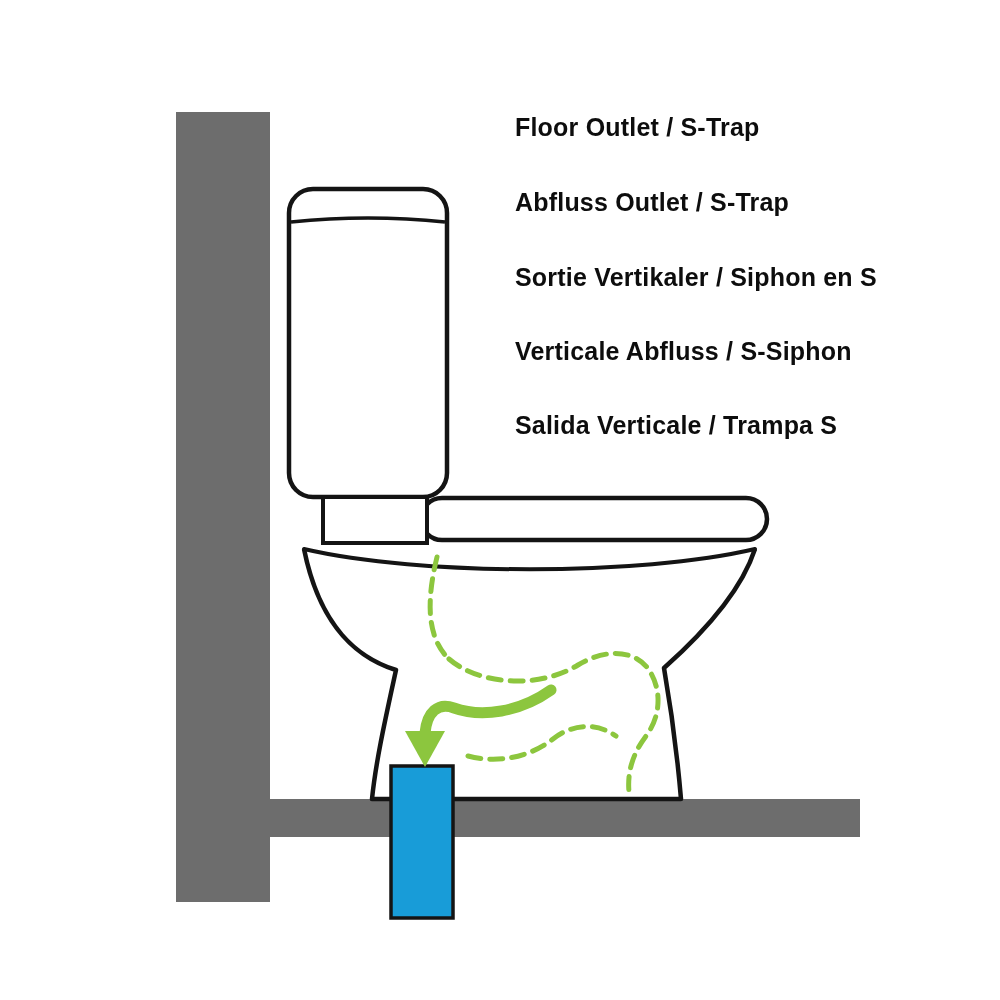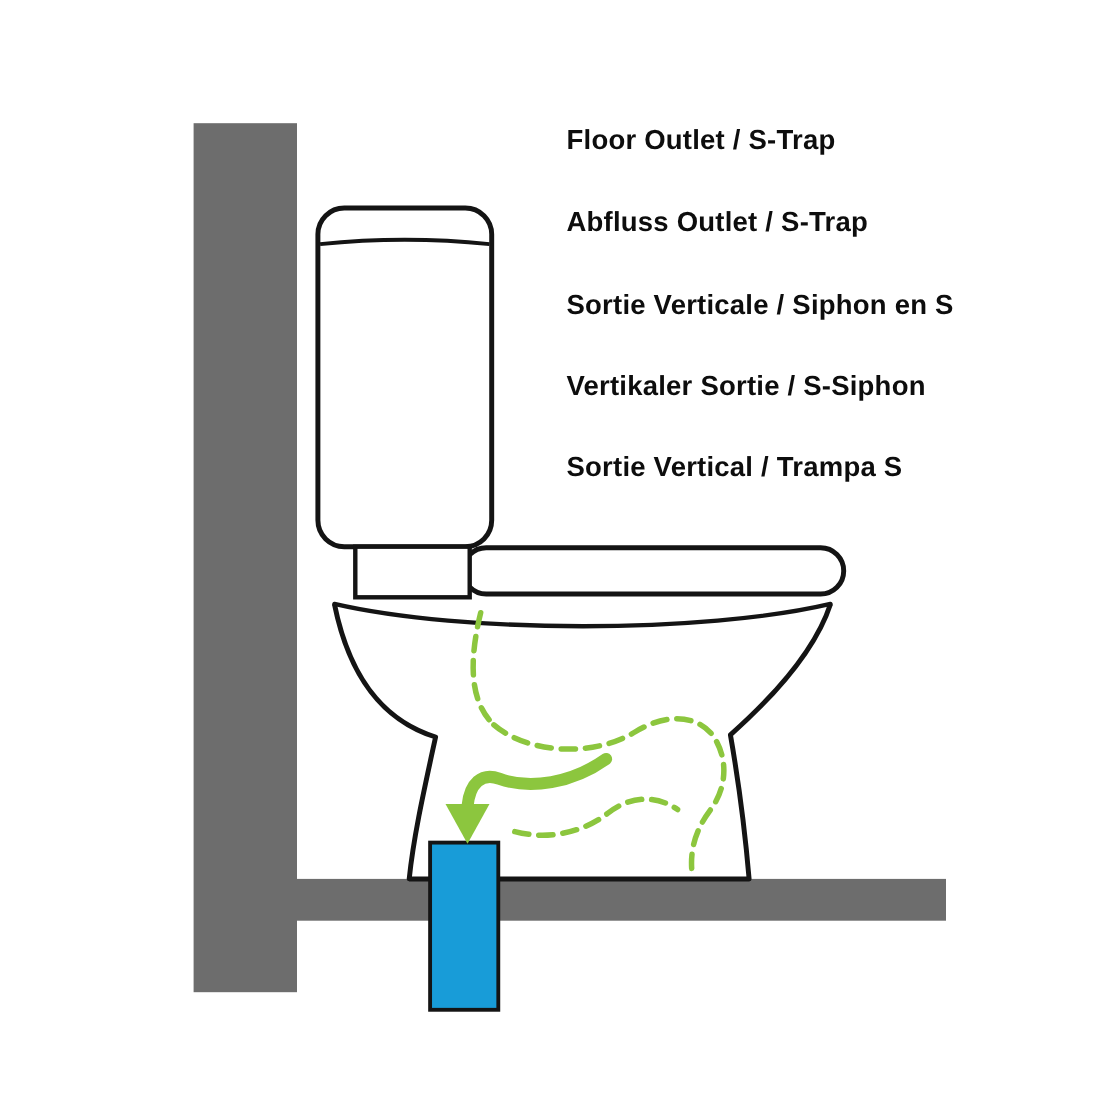--- a/index.html
+++ b/index.html
@@ -83,18 +83,18 @@
     <rect x="289" y="189" width="158" height="308" rx="24" fill="#ffffff" stroke-width="4.5" stroke="#141414"></rect>
 
     <path d="M 291 222 Q 368 214 445 222" fill="none" stroke-width="3.5" stroke="#141414"></path>
 
     <rect x="323" y="497" width="104" height="46" fill="#ffffff" stroke-width="4" stroke="#141414"></rect>
   </svg>
 
   <div class="label-column">
     <div class="diagram-label lbl-0">Floor Outlet / S-Trap</div>
     <div class="diagram-label lbl-1">Abfluss Outlet / S-Trap</div>
-    <div class="diagram-label lbl-2">Sortie Verticale / Siphon en S</div>
-    <div class="diagram-label lbl-3">Vertikaler Sortie / S-Siphon</div>
-    <div class="diagram-label lbl-4">Sortie Vertical / Trampa S</div>
+    <div class="diagram-label lbl-2">Sortie Vertikaler / Siphon en S</div>
+    <div class="diagram-label lbl-3">Verticale Abfluss / S-Siphon</div>
+    <div class="diagram-label lbl-4">Salida Verticale / Trampa S</div>
   </div>
 
 </div>
 
 </body></html>

